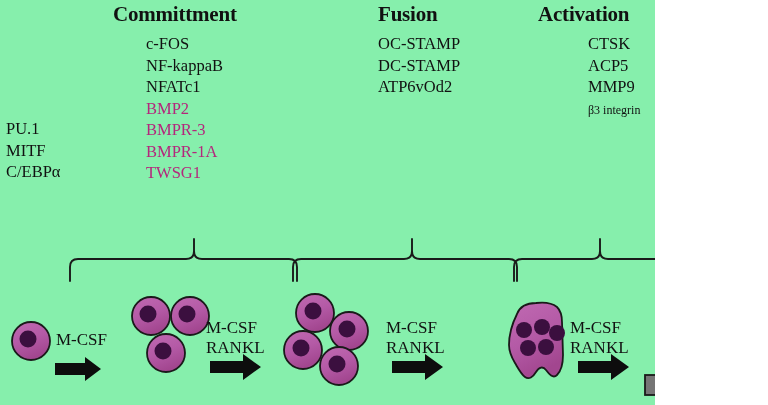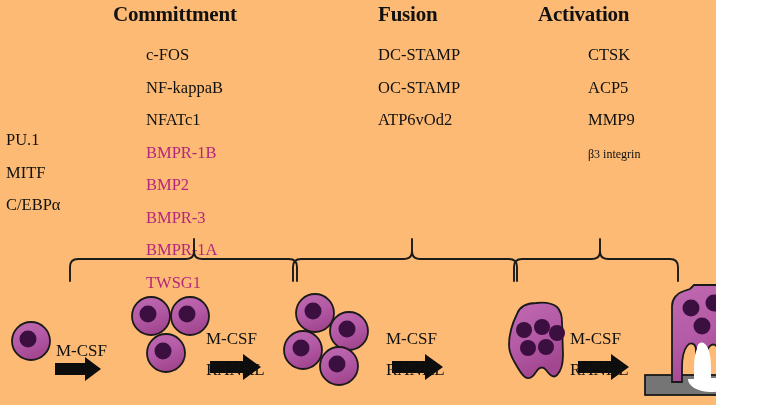--- a/index.html
+++ b/index.html
@@ -7,23 +7,23 @@
     margin: 0;
     padding: 0;
     background: #ffffff;
   }
   body {
     font-family: "Liberation Serif", "DejaVu Serif", serif;
     color: #1a1a1a;
   }
   #stage {
     position: relative;
-    width: 716px;
+    width: 655px;
     height: 405px;
-    background: #fdba74;
+    background: #86efac;
     overflow: hidden;
   }
 
   
   .col-head {
     position: absolute;
     font-weight: bold;
     font-size: 21px;
     line-height: 22px;
     letter-spacing: -0.2px;
@@ -32,21 +32,20 @@
   }
   .gene-list {
     position: absolute;
     font-size: 16.5px;
     line-height: 21.5px;
     white-space: nowrap;
   }
   .gene {
     display: block;
     white-space: nowrap;
-    margin-top: 11px;
   }
   .gene.black { color: #111111; }
   .gene.pink  { color: #b4277c; }
   .gene.tall  { line-height: 25px; font-size: 12px; }
 
   
   .brace-layer {
     position: absolute;
     left: 0;
     top: 0;
@@ -85,30 +84,29 @@
   <div class="gene-list" style="left:6px; top:118px;">
     <span class="gene black">PU.1</span>
     <span class="gene black">MITF</span>
     <span class="gene black">C/EBPα</span>
   </div>
 
   <div class="gene-list" style="left:146px; top:33px;">
     <span class="gene black">c-FOS</span>
     <span class="gene black">NF-kappaB</span>
     <span class="gene black">NFATc1</span>
-    <span class="gene pink">BMPR-1B</span>
     <span class="gene pink">BMP2</span>
     <span class="gene pink">BMPR-3</span>
     <span class="gene pink">BMPR-1A</span>
     <span class="gene pink">TWSG1</span>
   </div>
 
   <div class="gene-list" style="left:378px; top:33px;">
+    <span class="gene black">OC-STAMP</span>
     <span class="gene black">DC-STAMP</span>
-    <span class="gene black">OC-STAMP</span>
     <span class="gene black">ATP6vOd2</span>
   </div>
 
   <div class="gene-list" style="left:588px; top:33px;">
     <span class="gene black">CTSK</span>
     <span class="gene black">ACP5</span>
     <span class="gene black">MMP9</span>
     <span class="gene black tall">β3 integrin</span>
   </div>
 

